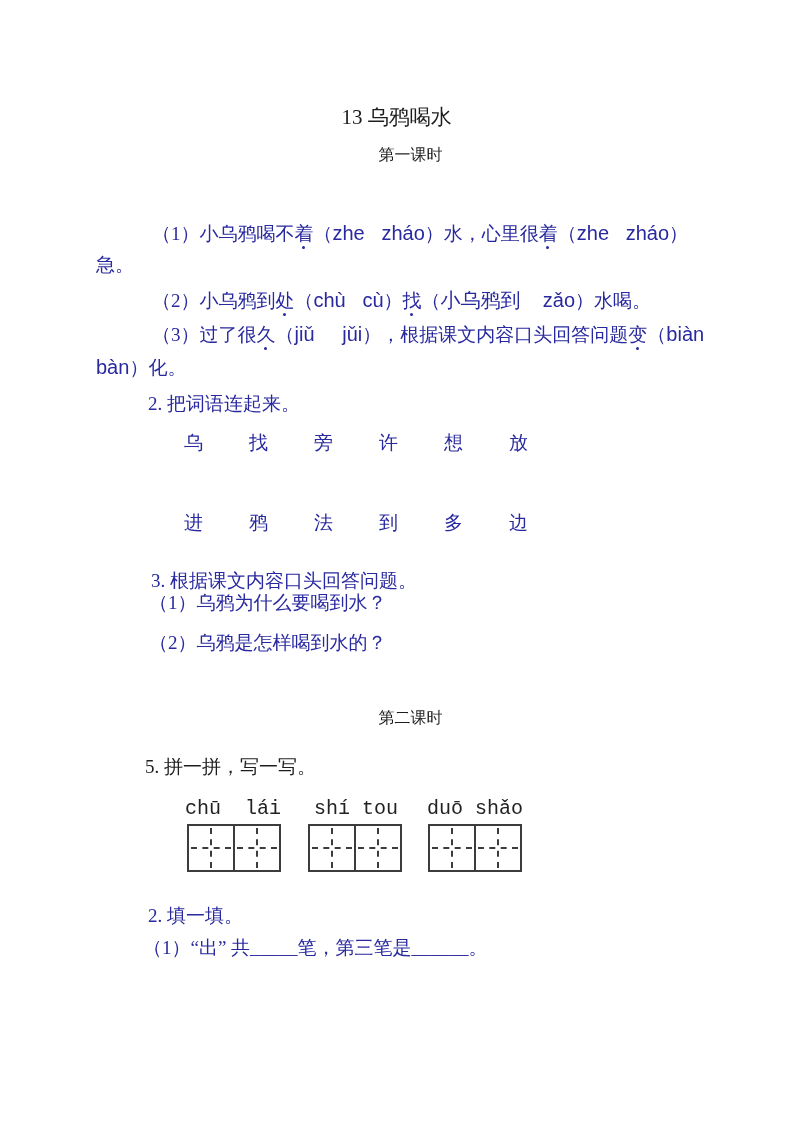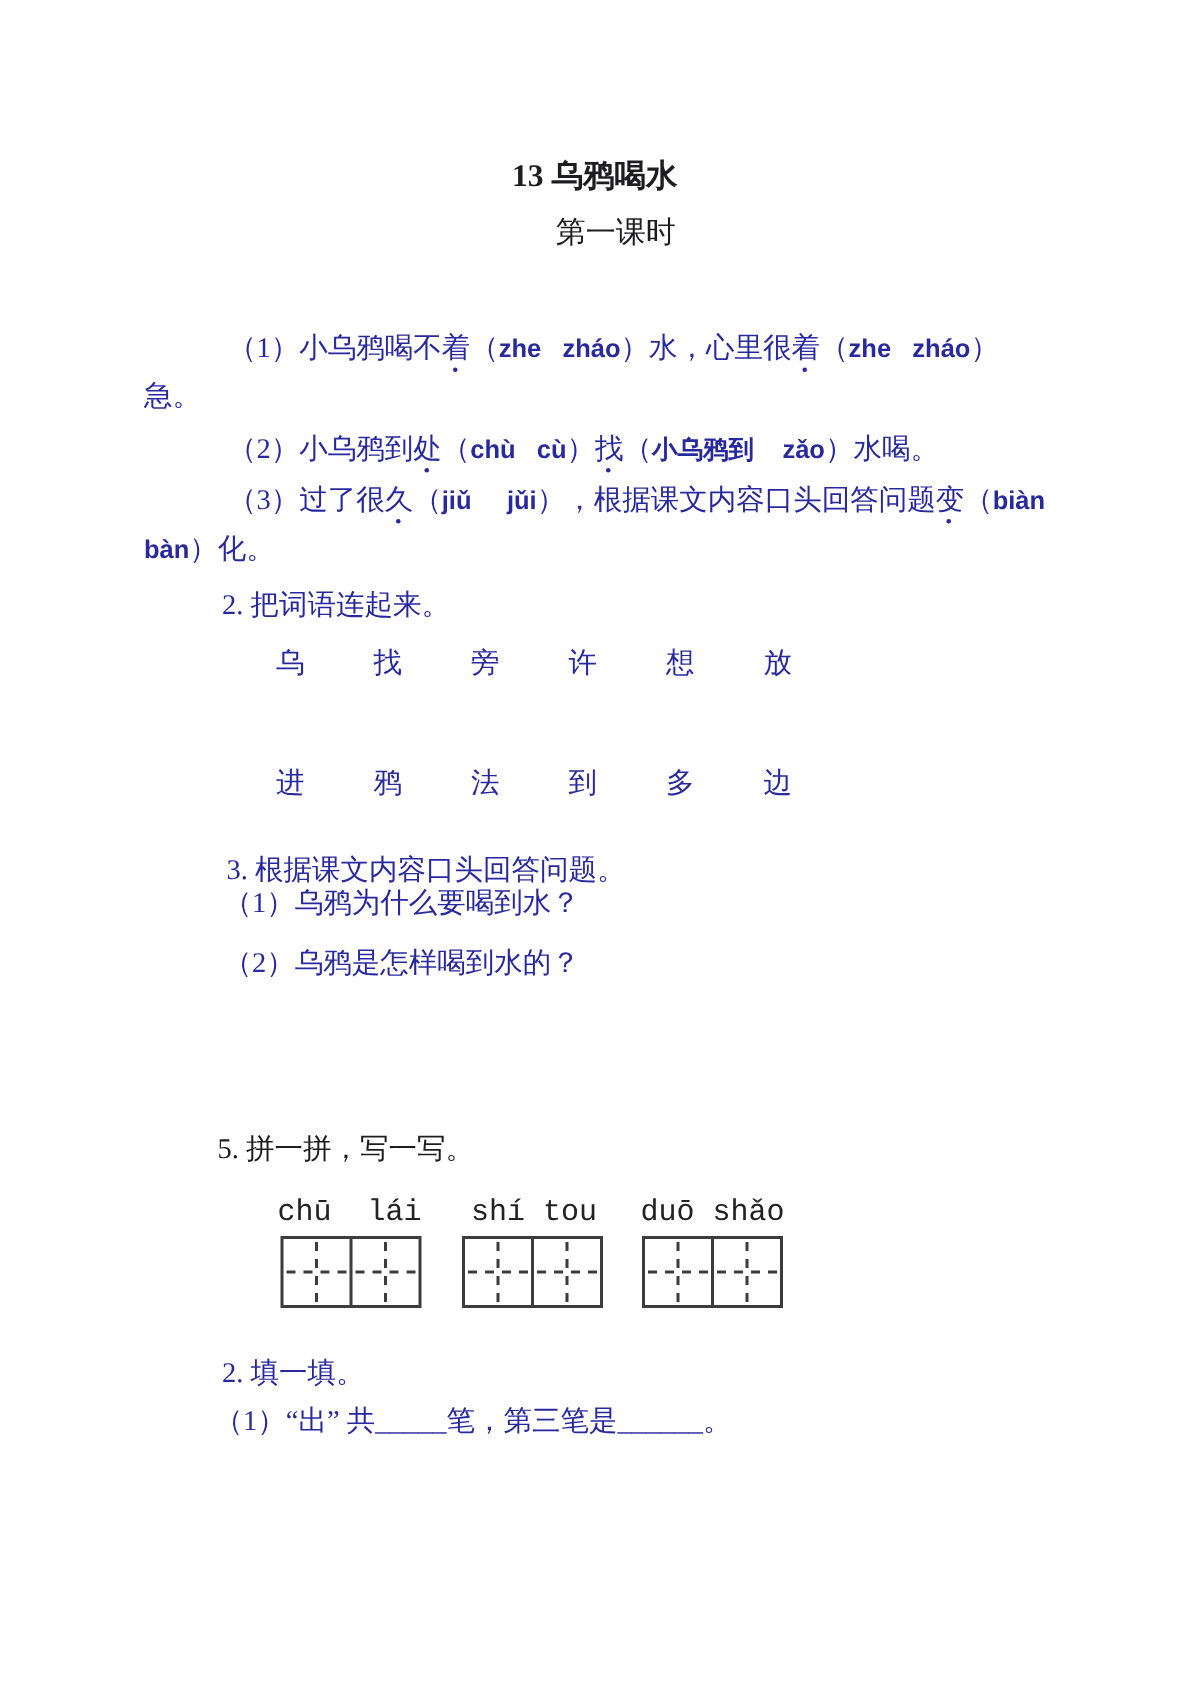--- a/index.html
+++ b/index.html
@@ -22,28 +22,28 @@
   .line{
     position:absolute;
     font-family:"Liberation Serif","DejaVu Serif",serif;
     font-size:19px;
     line-height:26px;
     color:var(--ink);
     white-space:pre;
   }
   .black{color:var(--black);}
   .center{left:0;right:0;text-align:center;}
-  .title{font-size:21px;font-weight:700;}
-  .heading{font-size:20px;margin-left:28px;}
+  .title{font-size:21px;font-weight:400;}
+  .heading{font-size:16px;margin-left:28px;}
   
   .seg-cn{}
   .seg-py{
     font-family:"Liberation Sans","DejaVu Sans",sans-serif;
-    font-weight:700;
-    font-size:17px;
+    font-weight:400;
+    font-size:20px;
   }
   .seg-dot{position:relative;display:inline-block;}
   .seg-dot::after{
     content:'';
     position:absolute;
     left:50%;bottom:-2px;
     width:3px;height:3px;margin-left:-2px;
     border-radius:50%;
     background:currentColor;
   }
@@ -109,20 +109,21 @@
 
   <div class="line" style="top:391px;left:148px;">2. 把词语连起来。</div>
 
   <div class="line match-row" style="top:430px;left:184px;"><span class="match-char">乌</span><span class="match-char">找</span><span class="match-char">旁</span><span class="match-char">许</span><span class="match-char">想</span><span class="match-char">放</span></div>
   <div class="line match-row" style="top:510px;left:184px;"><span class="match-char">进</span><span class="match-char">鸦</span><span class="match-char">法</span><span class="match-char">到</span><span class="match-char">多</span><span class="match-char">边</span></div>
 
   <div class="line" style="top:568px;left:151px;text-align:right;">3. 根据课文内容口头回答问题。</div>
   <div class="line" style="top:590px;left:149px;">（1）乌鸦为什么要喝到水？</div>
   <div class="line" style="top:630px;left:149px;">（2）乌鸦是怎样喝到水的？</div>
 
+  <div class="line center heading black" style="top:705px;">第二课时</div>
 
   <div class="line black" style="top:754px;left:145px;">5. 拼一拼，写一写。</div>
 
   <span class="py-label" style="left:233px;top:797px;">chū  lái</span>
   <span class="py-label" style="left:356px;top:797px;">shí tou</span>
   <span class="py-label" style="left:475px;top:797px;">duō shǎo</span>
 
   <div class="grid" style="left:187px;top:824px;">
     <div class="cell"></div>
     <div class="cell"></div>

